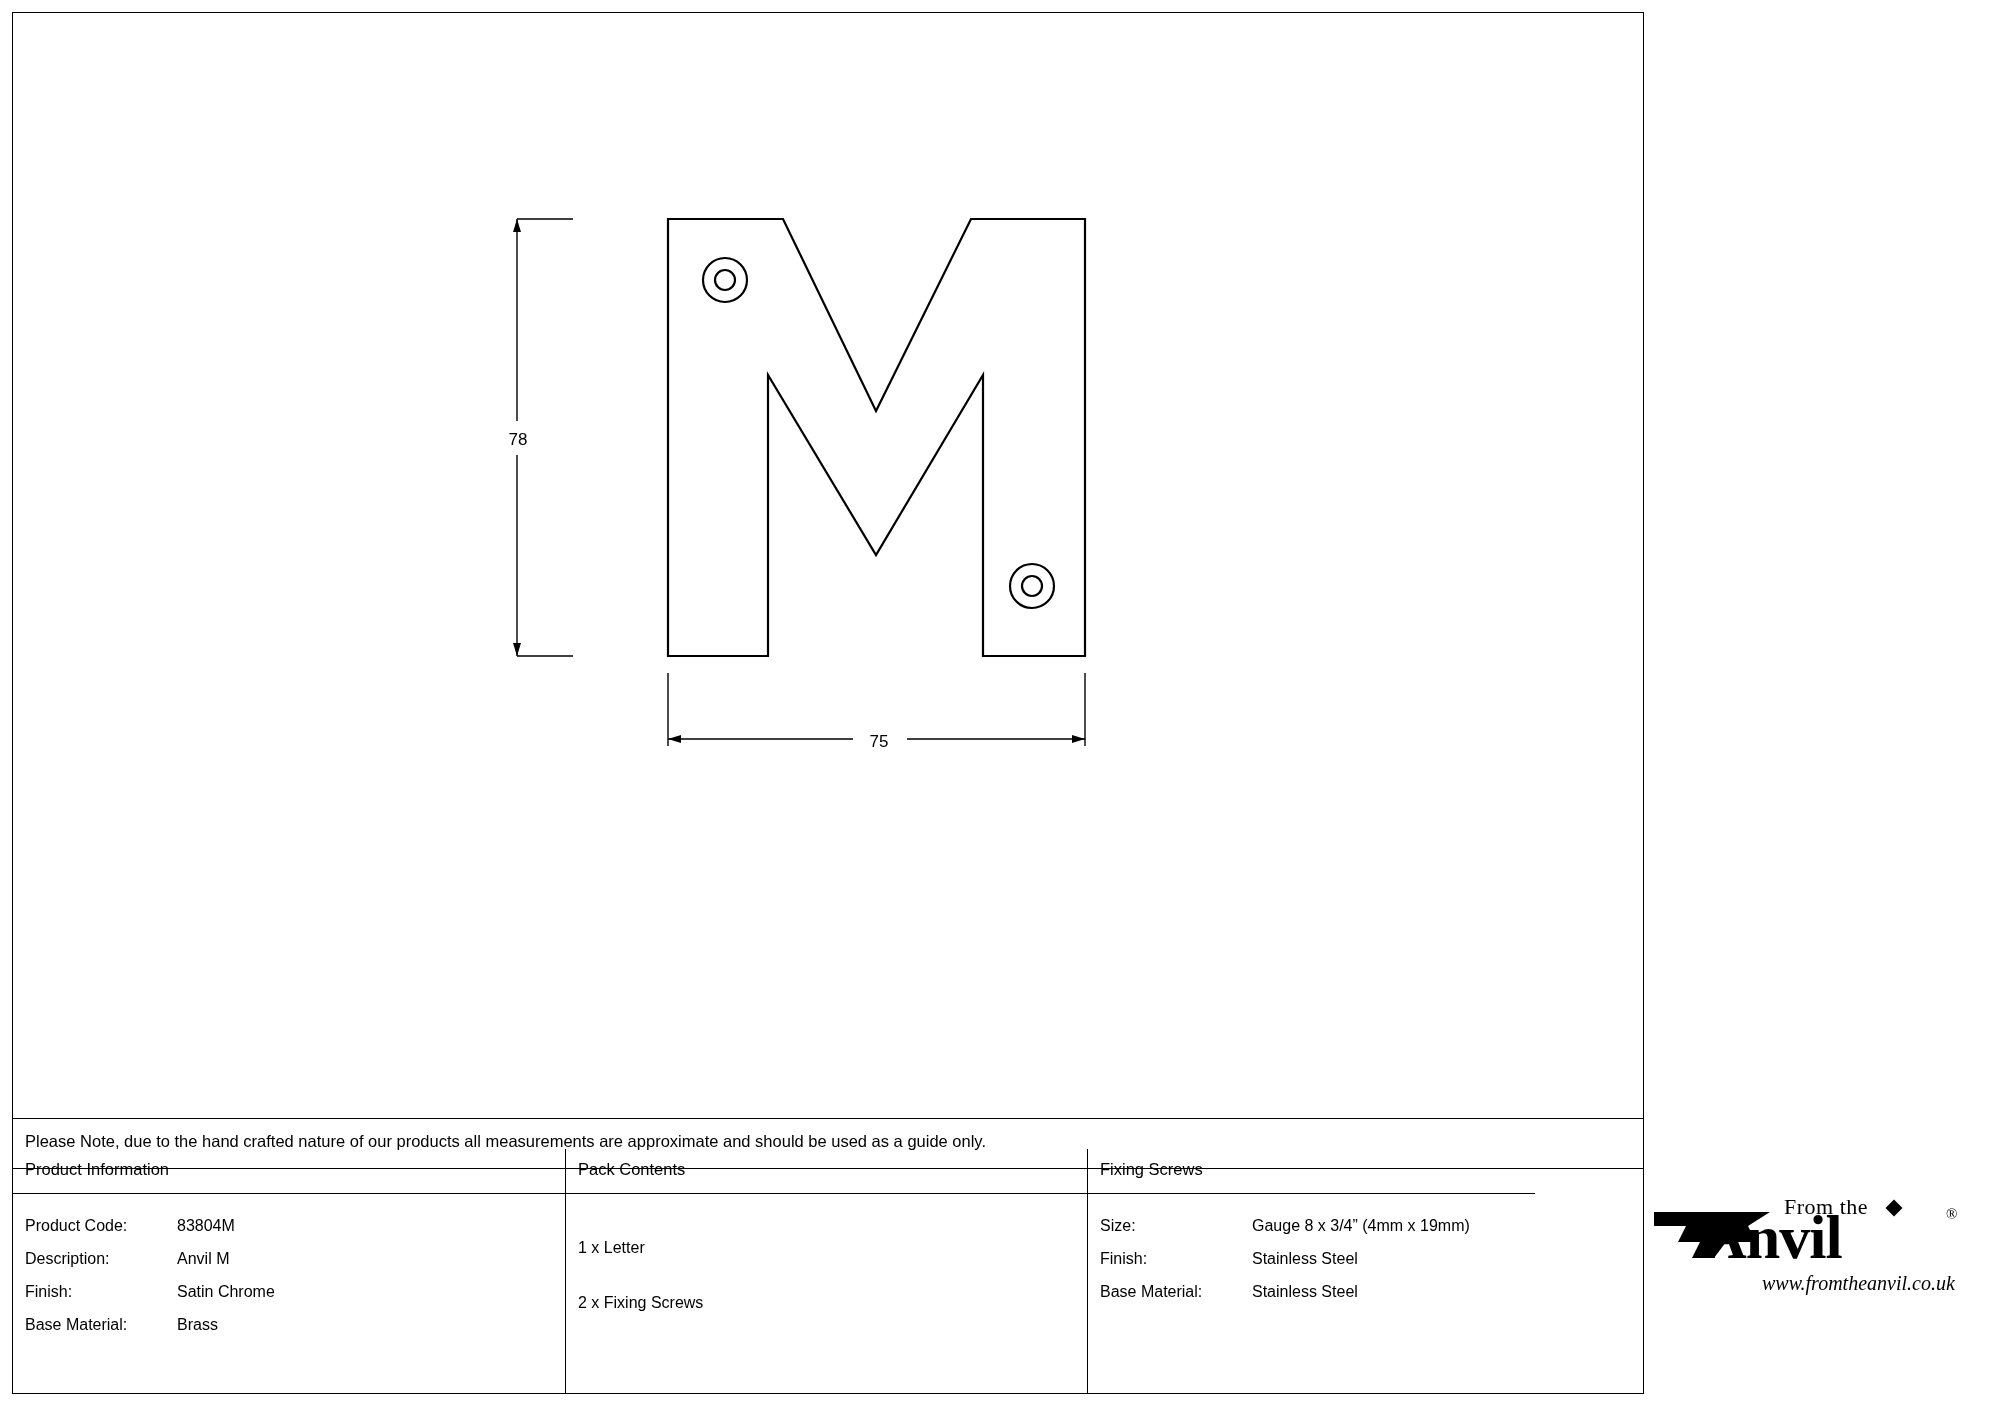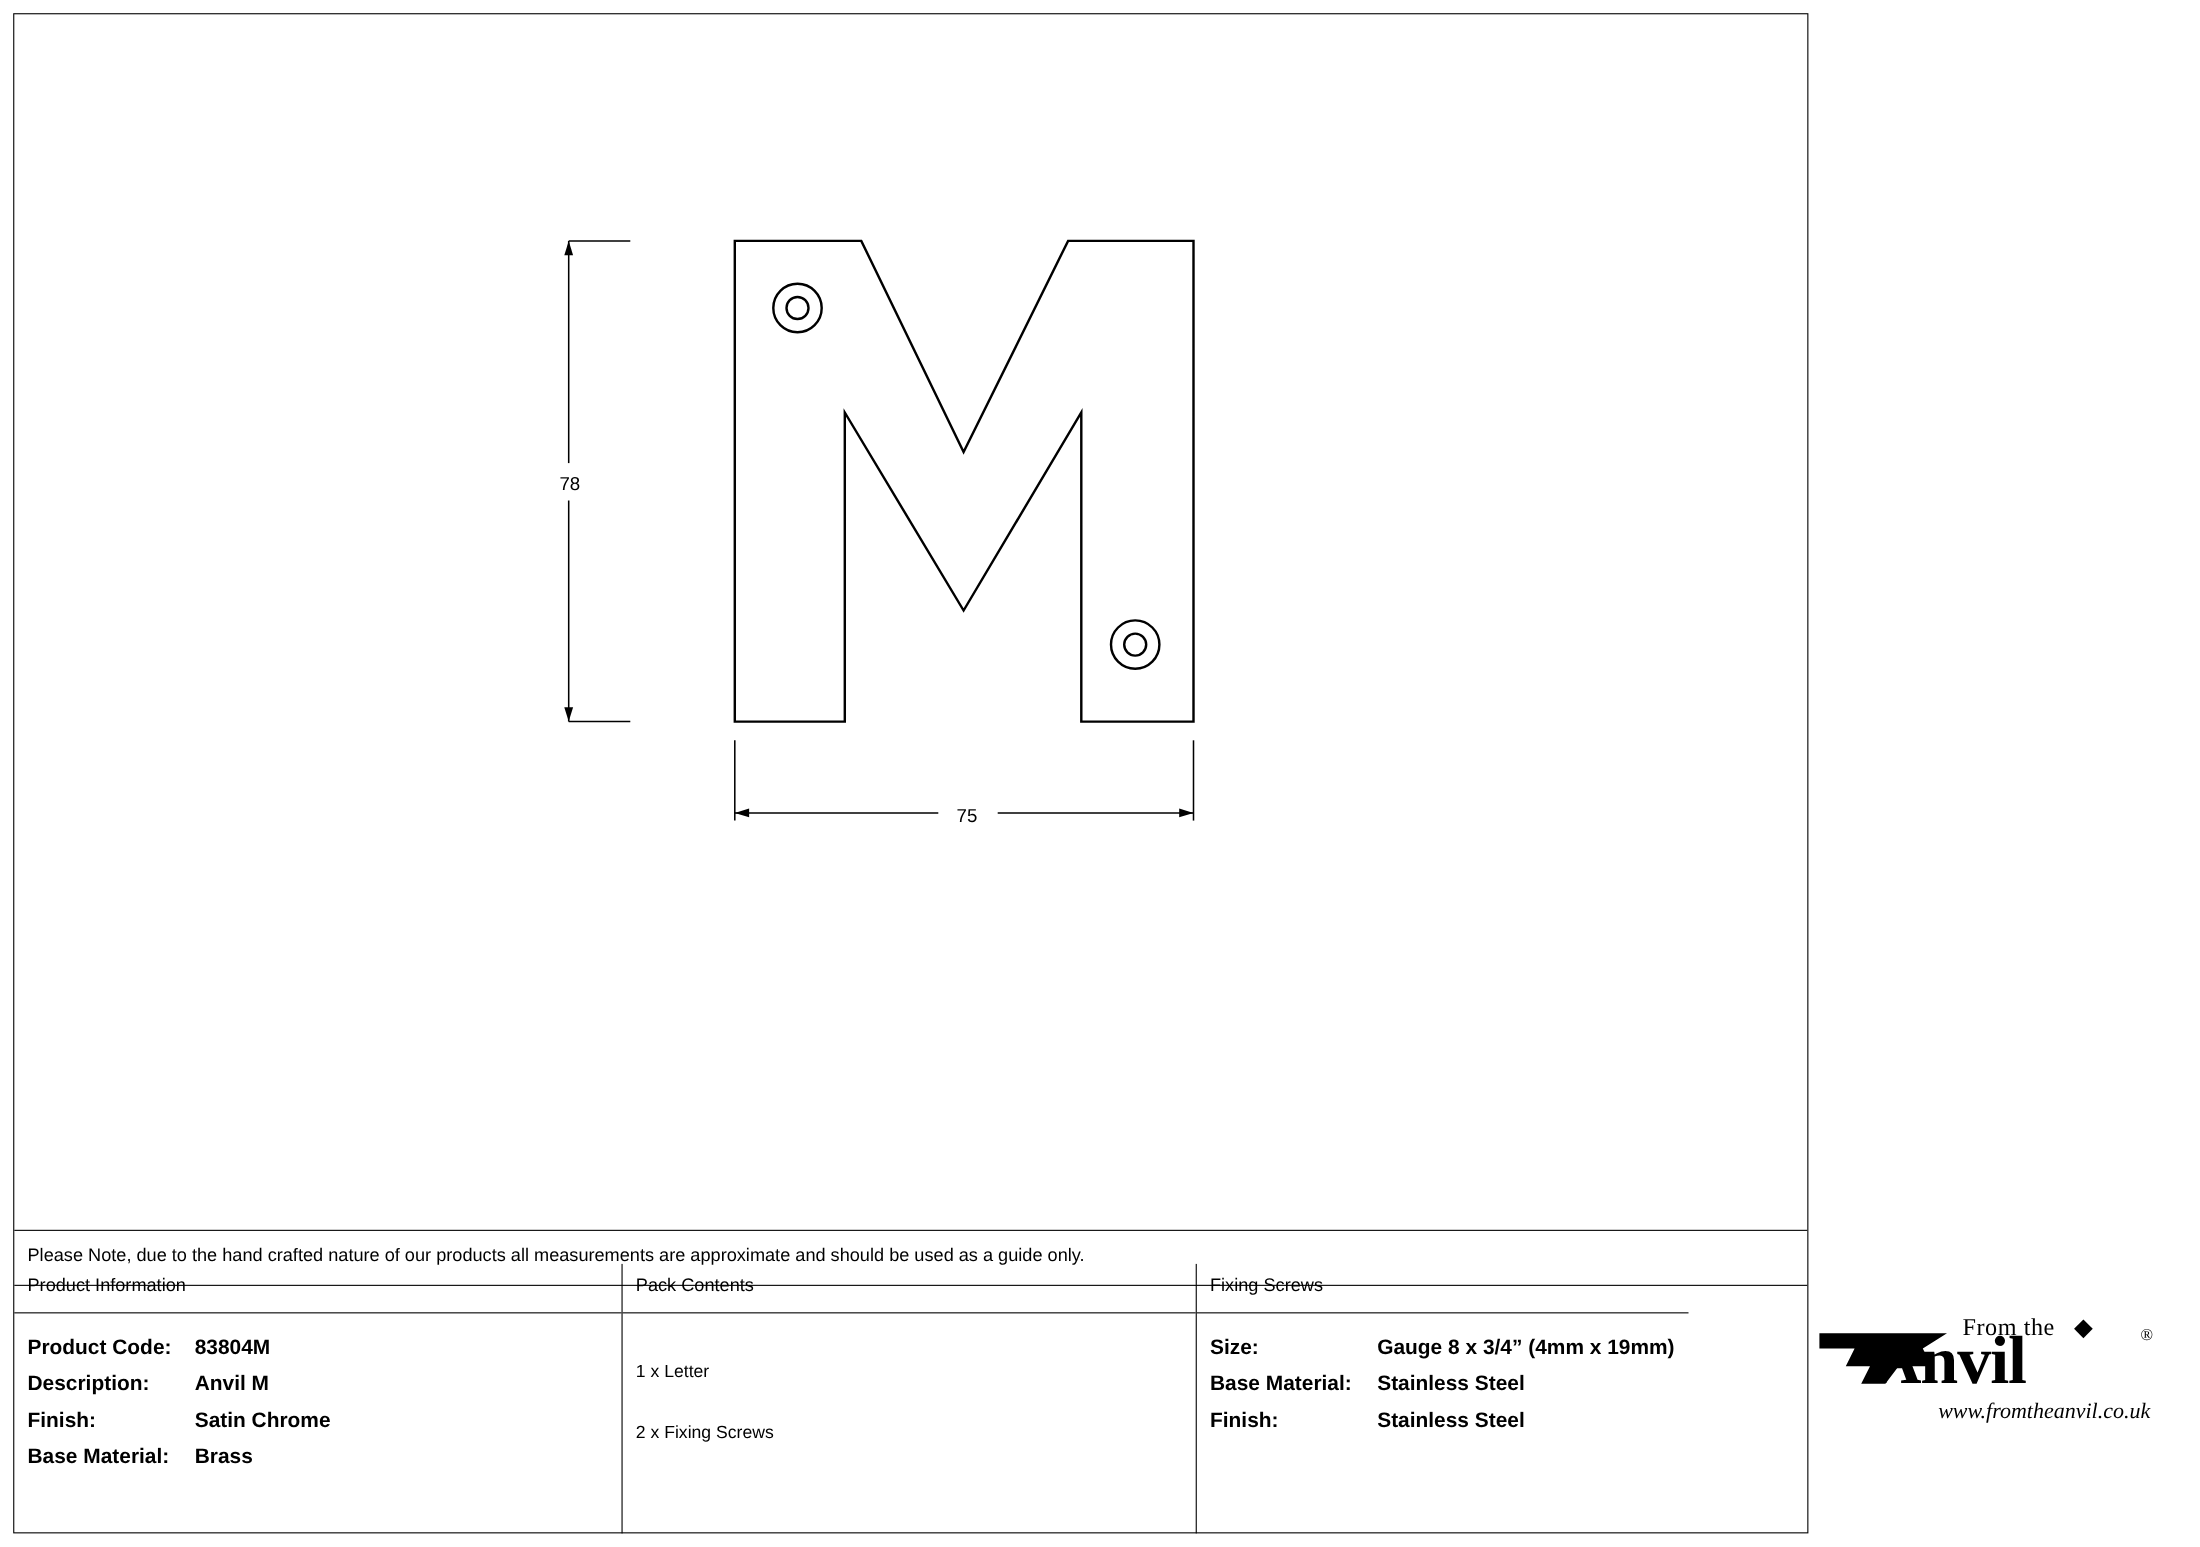--- a/index.html
+++ b/index.html
@@ -84,23 +84,22 @@
     height: 1px;
     background: #000;
   }
   .col-1 .head-rule { width: 552px; }
   .col-2 .head-rule { width: 521px; }
   .col-3 .head-rule { width: 447px; }
   .kv {
     position: absolute;
     left: 12px;
     top: 60px;
-    font-size: 19px;
+    font-size: 16px;
     line-height: 33px;
-    font-weight: bold;
   }
   .kv .row { display: block; white-space: nowrap; }
   .kv .k { display: inline-block; width: 152px; }
   .col-3 .kv .k { width: 152px; }
   .plain-list {
     position: absolute;
     left: 12px;
     top: 60px;
     font-size: 16px;
     line-height: 33px;
@@ -252,24 +251,24 @@
     </div>
 
     <div class="col col-3">
       <div class="col-head">Fixing Screws</div>
       <div class="head-rule"></div>
       <div class="kv">
         <span class="row">
           <span class="k">Size:</span><span class="v">Gauge 8 x 3/4” (4mm x 19mm)</span>
         </span>
         <span class="row">
+          <span class="k">Finish:</span><span class="v">Stainless Steel</span>
+        </span>
+        <span class="row">
           <span class="k">Base Material:</span><span class="v">Stainless Steel</span>
-        </span>
-        <span class="row">
-          <span class="k">Finish:</span><span class="v">Stainless Steel</span>
         </span>
       </div>
     </div>
 
   </div>
 </div>
 
 <div class="logo-panel">
   <div class="logo-wrap">
     <svg class="logo-anvil-shape" viewBox="0 0 120 62">

